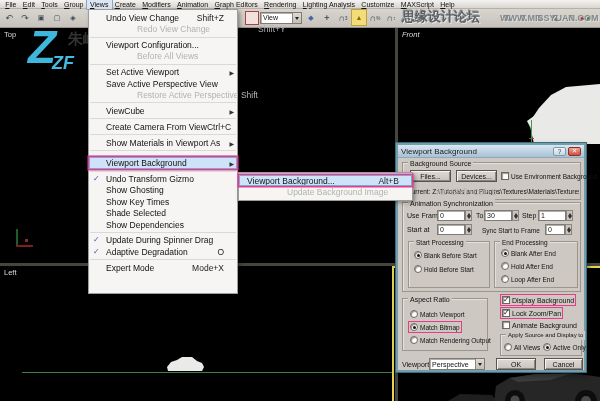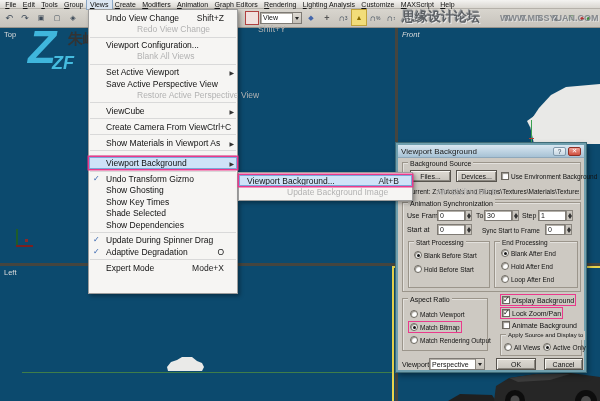--- a/index.html
+++ b/index.html
@@ -23,21 +23,21 @@
   .tdd .darr { margin-left:auto; width:9px; height:100%; background:linear-gradient(#dedad3,#c4c0b9); border-left:1px solid #8a867f; display:flex; align-items:center; justify-content:center; }
   .darr::after { content:""; border:2.5px solid transparent; border-top:3.5px solid #222; margin-top:3px; }
   .dot { width:4px; height:4px; border-radius:50%; display:inline-block; }
   .mag i { font-style:normal; font-size:5px; vertical-align:super; }
 
   
   .wm-site { position:absolute; left:402px; top:8px; font-size:13px; font-weight:bold; color:#5c6064; text-shadow:1px 1px 0 #e8e8e8,-1px -1px 0 #909498; z-index:6; white-space:nowrap; }
   .wm-url { position:absolute; left:500px; top:13px; font-size:9px; font-weight:bold; color:#84888c; text-shadow:1px 1px 0 #dcdcdc; z-index:6; white-space:nowrap; }
 
   
-  .vp { position:absolute; background:#0c4a6e;padding-left:44px; }
+  .vp { position:absolute; background:#000000;padding-left:44px; }
   .vp-label { position:absolute; font-size:7.5px; color:#dcdcdc; z-index:2; }
   .divider { position:absolute; background:#45453f; z-index:1; }
   .ybord { position:absolute; background:#e8d44d; z-index:3; }
   .wm-z { position:absolute; left:28px; top:24px; font-size:46px; font-weight:bold; font-style:italic; color:#3fb6dc; z-index:1; line-height:46px; }
   .wm-cjk { position:absolute; left:68px; top:30px; font-size:15px; font-weight:bold; color:#333; z-index:1; }
   .wm-zf { position:absolute; left:52px; top:53px; font-size:18px; font-weight:bold; font-style:italic; color:#45bcdf; z-index:1; }
   .axis-g { position:absolute; left:16px; top:229px; width:1.5px; height:17px; background:#1e5c2a; z-index:2; }
   .axis-r { position:absolute; left:16px; top:245px; width:17px; height:1.5px; background:#7a2020; z-index:2; }
   .axis-dot { position:absolute; left:25px; top:239px; width:3px; height:3px; background:#8a2a2a; z-index:2; }
   .gline { position:absolute; left:22px; top:372px; width:371px; height:1px; background:#3f7d4a; z-index:2; }
@@ -205,32 +205,32 @@
     </div>
   <div class="mi dis">
       <span class="mi-label">Redo View Change</span>
       <span class="mi-sc">Shift+Y</span>
     </div>
   <div class="msep"></div>
   <div class="mi">
       <span class="mi-label">Viewport Configuration...</span>
     </div>
   <div class="mi dis">
-      <span class="mi-label">Blank All Views</span>
+      <span class="mi-label">Before All Views</span>
     </div>
   <div class="msep"></div>
   <div class="mi">
       <span class="mi-label">Set Active Viewport</span>
       <span class="mi-arrow">▶</span>
     </div>
   <div class="mi">
       <span class="mi-label">Save Active Perspective View</span>
     </div>
   <div class="mi dis">
-      <span class="mi-label">Restore Active Perspective View</span>
+      <span class="mi-label">Restore Active Perspective Shift</span>
     </div>
   <div class="msep"></div>
   <div class="mi">
       <span class="mi-label">ViewCube</span>
       <span class="mi-arrow">▶</span>
     </div>
   <div class="msep"></div>
   <div class="mi">
       <span class="mi-label">Create Camera From View</span>
       <span class="mi-sc">Ctrl+C</span>

